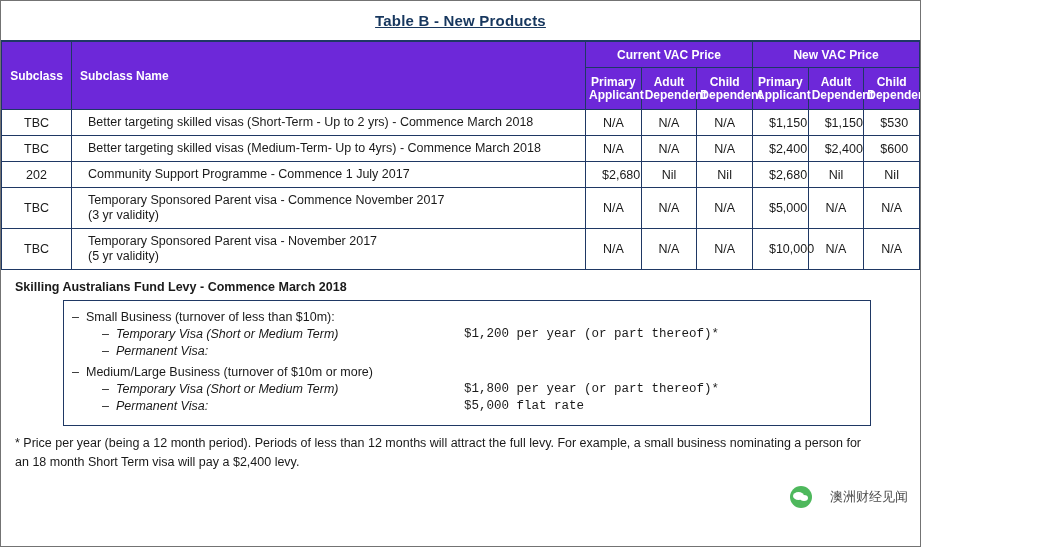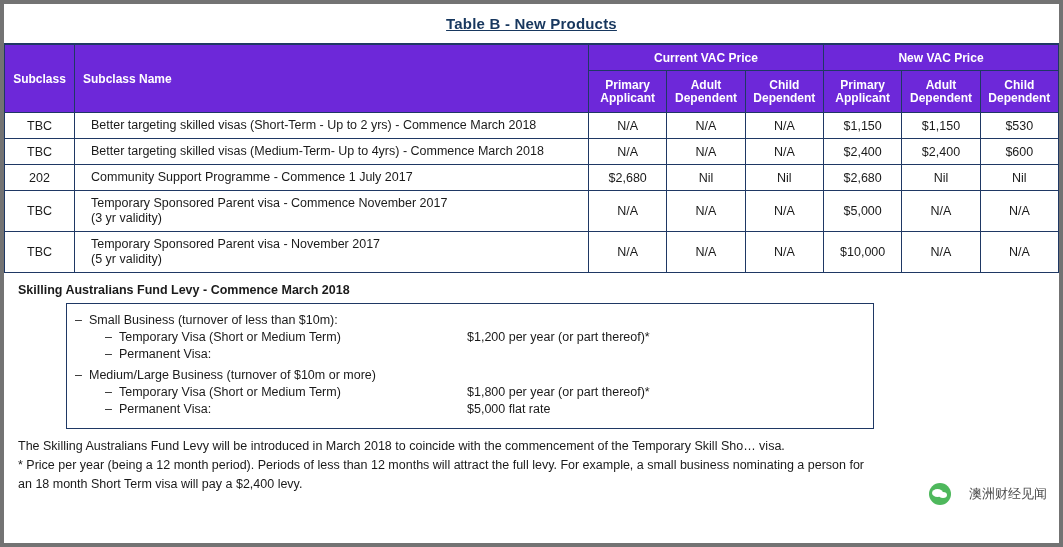--- a/index.html
+++ b/index.html
@@ -6,24 +6,24 @@
     margin: 0;
     padding: 0;
     background: #ffffff;
   }
   body {
     font-family: "Liberation Sans", sans-serif;
     color: #1a1a1a;
   }
   #page {
     position: relative;
-    width: 1063px;
+    width: 921px;
     height: 547px;
     box-sizing: border-box;
-    border: 4px solid #737373;
+    border: 1px solid #737373;
     background: #ffffff;
     overflow: hidden;
   }
   
   .title-row {
     height: 40px;
     display: flex;
     align-items: center;
     justify-content: center;
     border-bottom: 1px solid #1f3864;
@@ -126,23 +126,25 @@
   .levy-item {
     position: relative;
     padding-left: 52px;
     line-height: 17px;
     display: flex;
   }
   .levy-item .dash { left: 38px; }
   .levy-label {
     width: 348px;
     flex: none;
+    font-style: italic;
   }
   .levy-value {
     flex: 1;
+    font-family: Liberation Mono, monospace;
   }
   
   .notes {
     padding: 8px 14px 0 14px;
     font-size: 12.5px;
     line-height: 19px;
     position: relative;
   }
   .notes p {
     margin: 0;
@@ -312,21 +314,20 @@
           <span class="dash">–</span>
           <span class="levy-label">Permanent Visa:</span>
           <span class="levy-value">$5,000 flat rate</span>
         </div>
       </div>
 
     </div>
   </div>
 
   <div class="notes">
-    <p>The Skilling Australians Fund Levy will be introduced in March 2018 to coincide with the commencement of the Temporary Skill Sho… visa.</p>
     <p>* Price per year (being a 12 month period). Periods of less than 12 months will attract the full levy. For example, a small business nominating a person for</p>
     <p>an 18 month Short Term visa will pay a $2,400 levy.</p>
   </div>
 
   <div class="watermark">
     <span class="wm-logo"></span>
     <span class="wm-text">澳洲财经见闻</span>
   </div>
 
 </div>

